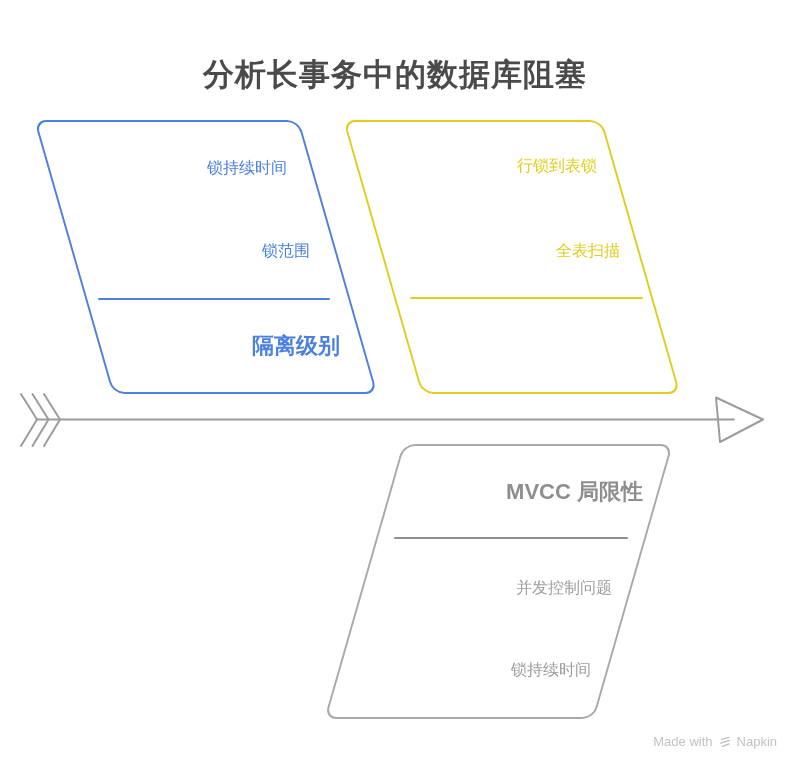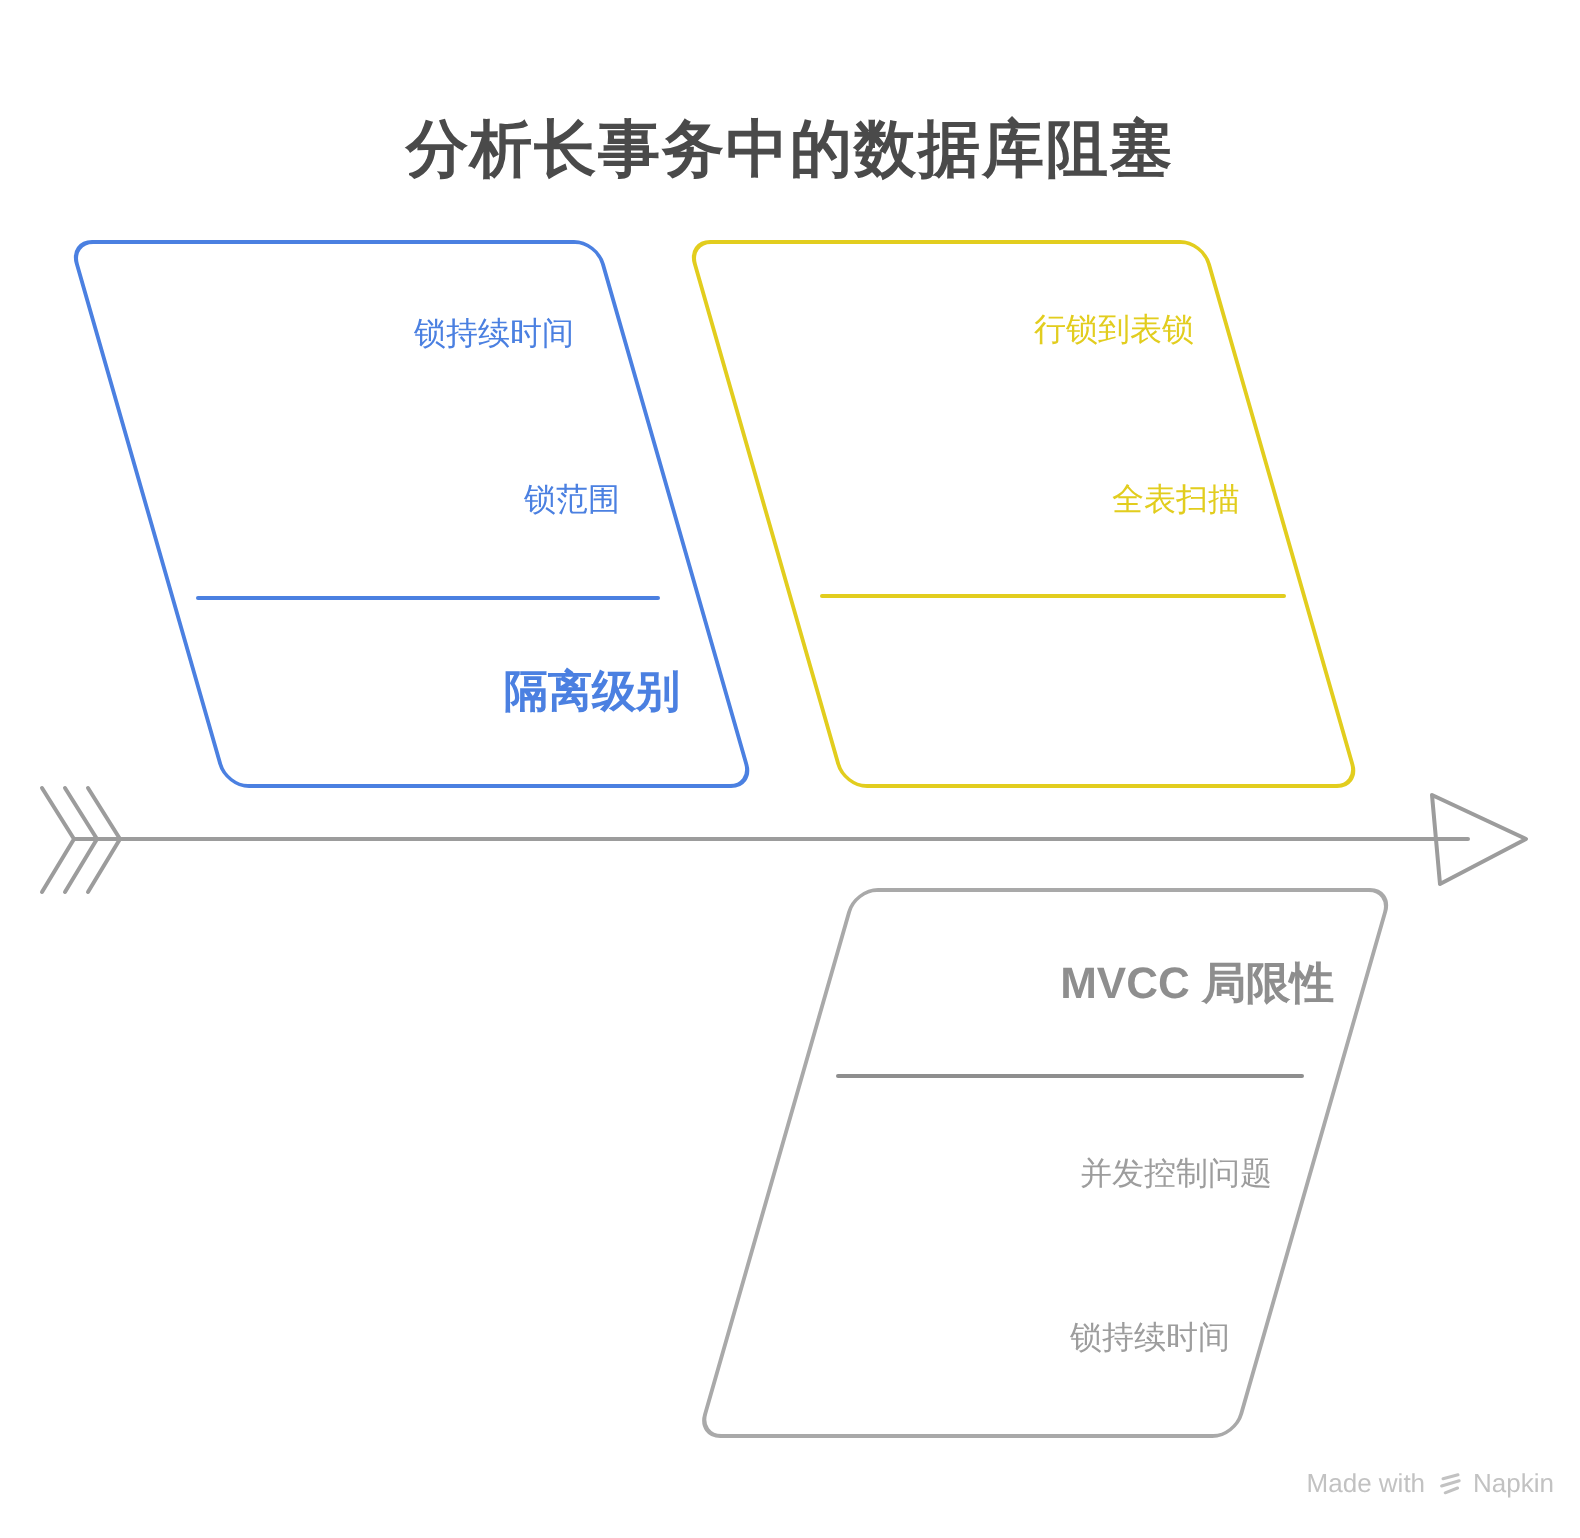--- a/index.html
+++ b/index.html
@@ -81,21 +81,21 @@
   
   .b-orange { left: 26px; top: 444px; width: 351px; height: 275px; }
   .b-orange .shape  { left: 79px; width: 272px; height: 275px; border-color: #e6883a; transform: skewX(-16deg); }
   .b-orange .item, .b-orange .btitle { color: #e6883a; }
   .b-orange .btitle { right: 30px; top: 29px; }
   .b-orange .divider{ left: 72px; right: 47px; top: 94px; background: #e6883a; }
   .b-orange .i1     { right: 69px; top: 132px; }
   .b-orange .i2     { right: 92px; top: 214px; }
 
   
-  .b-gray { left: 348px; top: 444px; width: 349px; height: 257px; }
+  .b-gray { left: 324px; top: 444px; width: 349px; height: 257px; }
   .b-gray .shape  { left: 79px; width: 270px; height: 275px; border-color: #a9a9a9; transform: skewX(-16deg); }
   .b-gray .btitle { color: #8e8e8e; right: 30px; top: 34px; }
   .b-gray .divider{ left: 70px; right: 45px; top: 93px; background: #8e8e8e; }
   .b-gray .item   { color: #9d9d9d; }
   .b-gray .i1     { right: 61px; top: 134px; }
   .b-gray .i2     { right: 82px; top: 216px; }
 
   
   .spine-svg {
     position: absolute;

